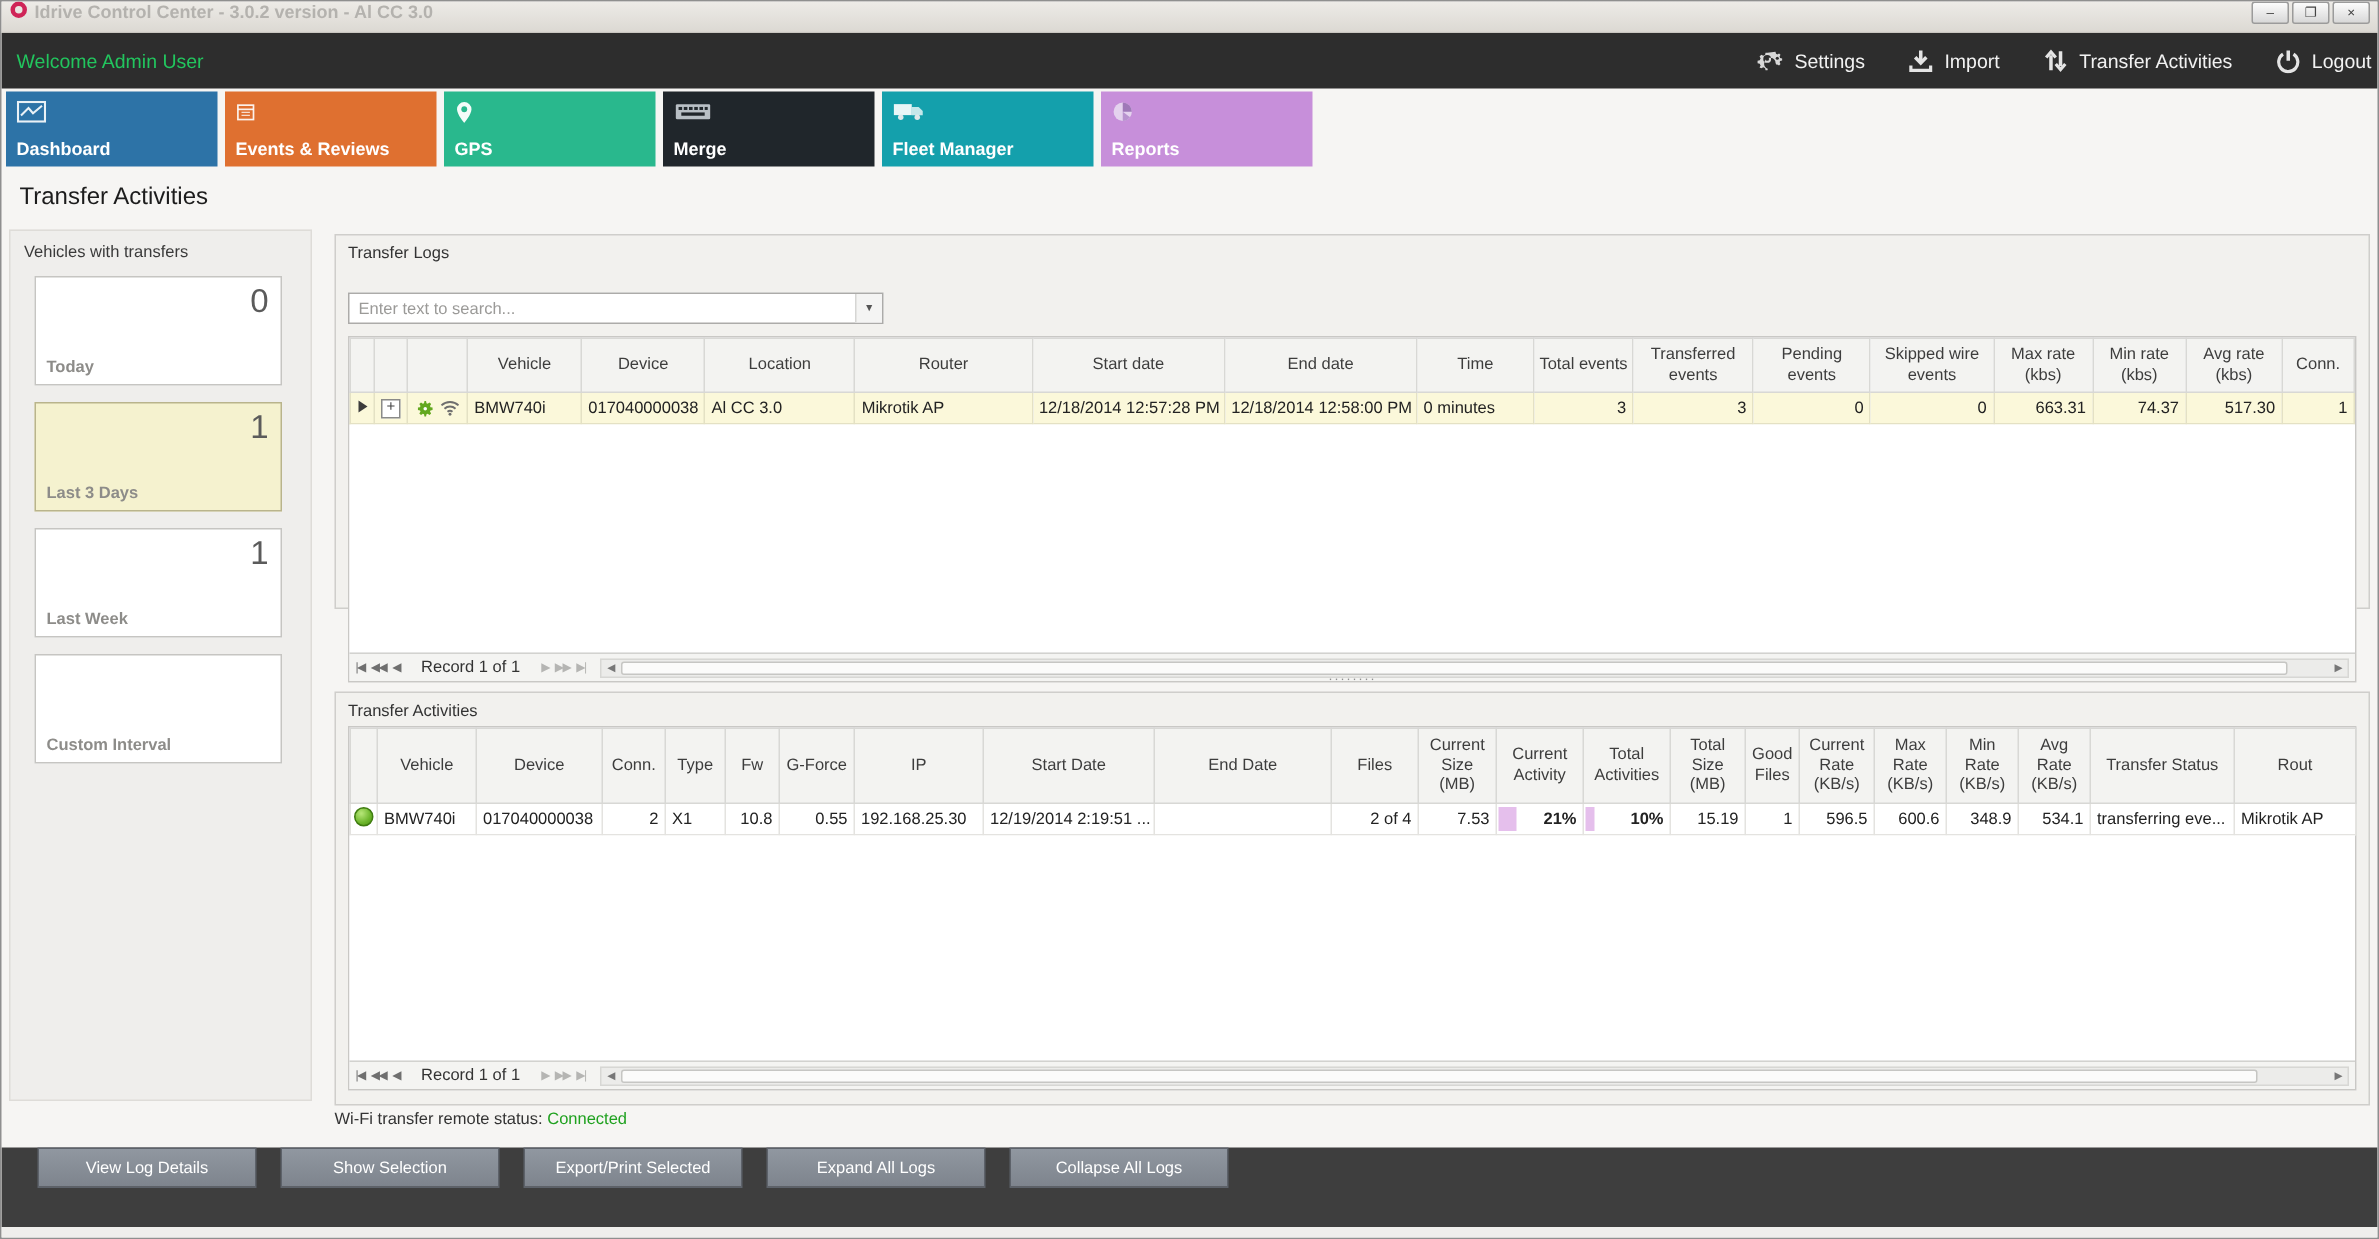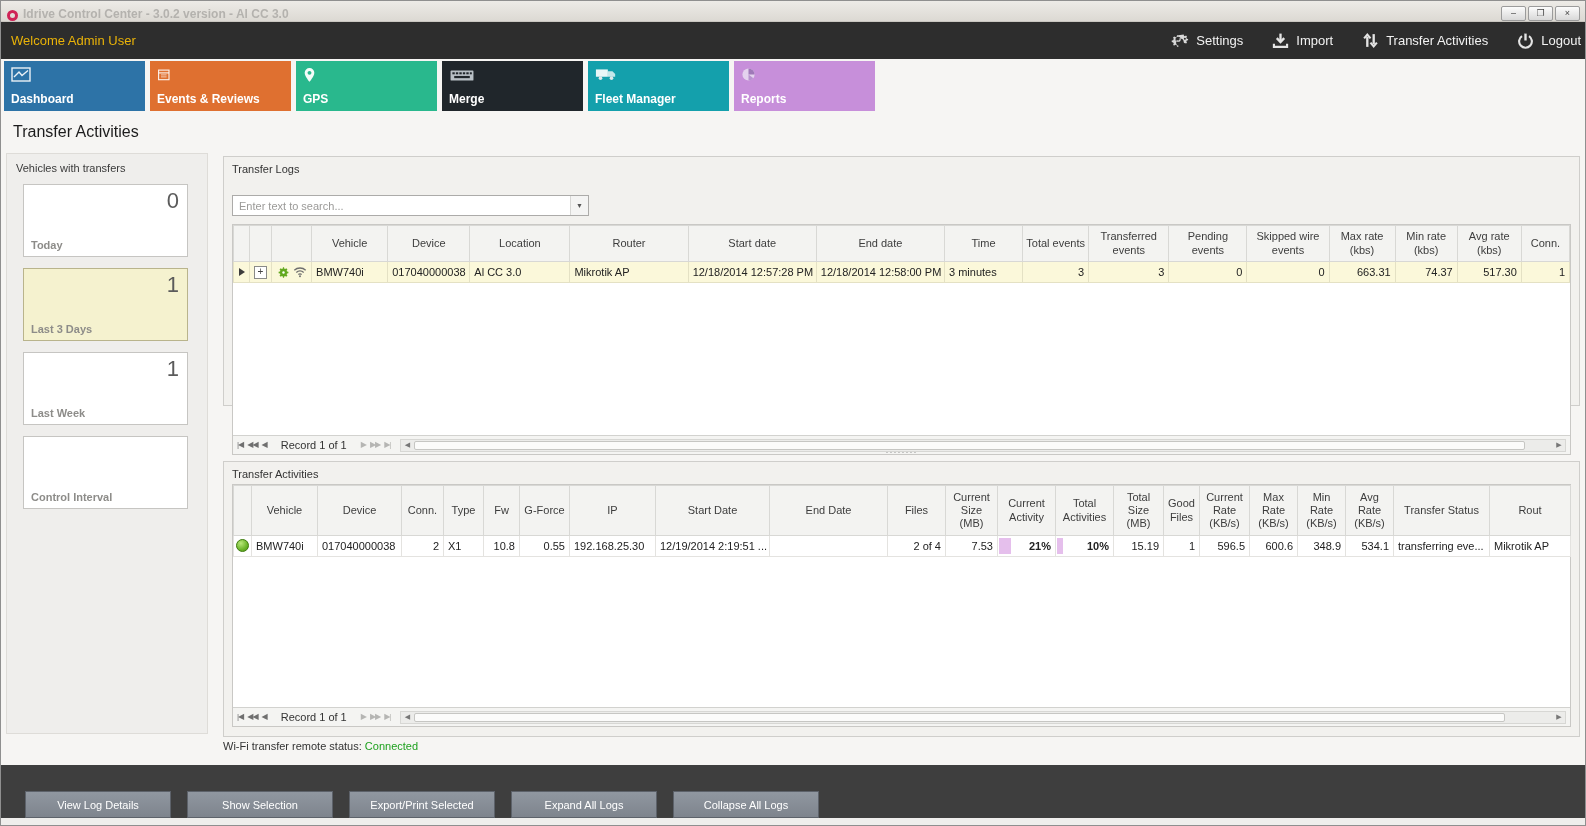--- a/index.html
+++ b/index.html
@@ -6,36 +6,36 @@
   html,body { margin:0; padding:0; }
   body {
     width:1586px; height:826px; overflow:hidden; position:relative;
     font-family:"Liberation Sans", sans-serif;
     background:#f6f5f3; border:1px solid #8f8f8f;
   }
   
   .titlebar {
     position:absolute; top:0; left:0; right:0; height:21px;
     background:linear-gradient(#edebe7,#dcd9d3);
-    display:flex; align-items:flex-end; padding:0 4px; border-bottom:1px solid #c9c6c0;
+    display:flex; align-items:flex-start; padding:0 4px; border-bottom:1px solid #c9c6c0;
   }
   .app-logo { width:11px; height:11px; border:3px solid #cf2457; border-radius:50%; margin:0 5px 0 2px; }
   .titlebar-text { font-size:12px; font-weight:bold; color:#b4b2ae; flex:1; white-space:nowrap; overflow:hidden; }
   .win-btns { display:flex; gap:2px; margin-right:1px; }
   .win-btn {
     width:25px; height:15px; border:1px solid #9b9b9b; border-radius:2px;
     background:linear-gradient(#fcfcfc,#d8d8d8); color:#444; font-size:9px;
     display:flex; align-items:center; justify-content:center; line-height:1;
   }
   
   .topbar {
     position:absolute; top:21px; left:0; right:0; height:37px; background:#2d2d2d;
     display:flex; align-items:center; padding:0 0 0 10px; color:#fff;
   }
-  .welcome { font-size:13px; color:#eab308; }
+  .welcome { font-size:13px; color:#22c55e; }
   .topbar-actions { margin-left:auto; display:flex; align-items:center; gap:28px; padding-right:4px; }
   .tb-action { display:flex; align-items:center; gap:6px; cursor:pointer; white-space:nowrap; }
   .tb-action span.lbl { font-size:13px; color:#f2f2f2; }
   .tb-icon { width:19px; height:17px; display:flex; align-items:center; justify-content:center; }
   
   .tiles { position:absolute; top:60px; left:3px; display:flex; gap:5px; }
   .tile { width:141px; height:50px; position:relative; cursor:pointer; }
   .tile-icon { position:absolute; left:7px; top:6px; width:22px; height:17px; }
   .tile-label { position:absolute; left:7px; bottom:5px; font-size:12px; font-weight:bold; color:#fff; }
   
@@ -115,21 +115,21 @@
   .prog-cell { position:relative;font-weight:bold; }
   .prog-fill { position:absolute; left:1px; top:2px; bottom:2px; background:#e5bfec; }
   .prog-txt { position:relative; display:block; text-align:right; }
   
   .splitter { position:absolute; left:222px; top:447px; width:1357px; text-align:center; font-size:9px; color:#8f8f8f; letter-spacing:1px; line-height:8px; cursor:row-resize; }
   
   .status-line { position:absolute; left:222px; top:739px; font-size:11px; color:#333; }
   
   .footerbar {
     position:absolute; left:0; right:0; top:764px; height:53px; background:#3e3e3e;
-    display:flex; align-items:flex-end; padding-left:24px; gap:16px;
+    display:flex; align-items:flex-start; padding-left:24px; gap:16px;
   }
   .fbtn {
     width:146px; height:27px; background:linear-gradient(#9097a0,#7e848d);
     border:1px solid #5d626a; color:#fff; font-size:11px;
     display:flex; align-items:center; justify-content:center; cursor:pointer;
   }
   .bottom-strip { position:absolute; left:0; right:0; top:817px; height:9px; background:#efeeec; }
 </style>
 </head>
 <body>
@@ -272,21 +272,21 @@
   <div class="vcard selected">
     <span class="num">1</span>
     <span class="lbl">Last 3 Days</span>
   </div>
   <div class="vcard">
     <span class="num">1</span>
     <span class="lbl">Last Week</span>
   </div>
   <div class="vcard">
     <span class="num"></span>
-    <span class="lbl">Control Interval</span>
+    <span class="lbl">Custom Interval</span>
   </div>
 </div>
 
 <div class="group group-logs">
   <div class="group-caption">Transfer Logs</div>
   <div class="search-combo">
     <input type="text" placeholder="Enter text to search..." style="">
     <span class="combo-btn">▼</span>
   </div>
   <div class="grid grid-logs">
@@ -346,21 +346,21 @@
                   <path d="M6.1 9.4a3 3 0 013.8 0" fill="none" stroke="#6e6e6e" stroke-width="1.5"></path>
                   <circle cx="8" cy="11.3" r="1.1" fill="#6e6e6e"></circle>
                 </svg></span>
         </td>
         <td>BMW740i</td>
         <td>017040000038</td>
         <td>Al CC 3.0</td>
         <td>Mikrotik AP</td>
         <td>12/18/2014 12:57:28 PM</td>
         <td>12/18/2014 12:58:00 PM</td>
-        <td>3 minutes</td>
+        <td>0 minutes</td>
         <td class="num">3</td>
         <td class="num">3</td>
         <td class="num">0</td>
         <td class="num">0</td>
         <td class="num">663.31</td>
         <td class="num">74.37</td>
         <td class="num">517.30</td>
         <td class="num">1</td>
       </tr>
     </tbody>

